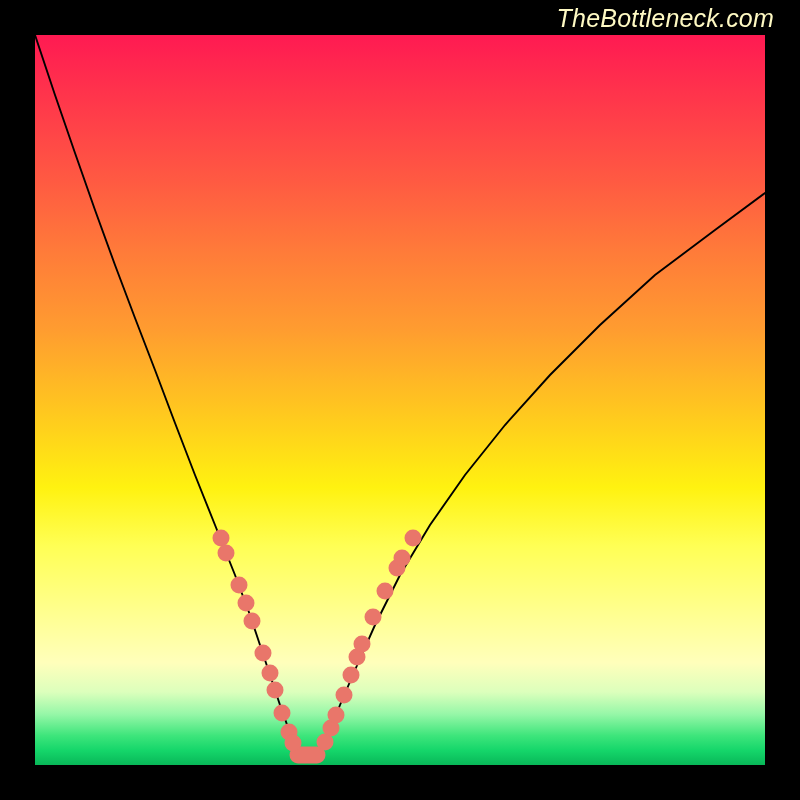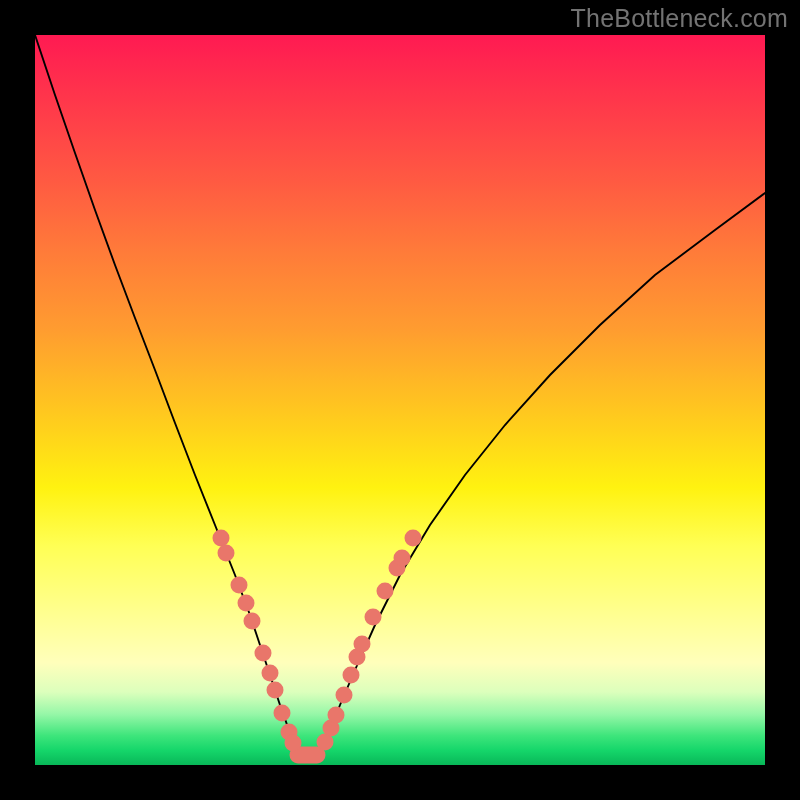--- a/index.html
+++ b/index.html
@@ -12,25 +12,26 @@
   }
   .outer {
     width: 800px;
     height: 800px;
     background: #000;
     position: relative;
   }
   .watermark {
     position: absolute;
     top: 4px;
-    right: 12px;
-    color: #737373;
+    right: 26px;
+    color: #fef9c3;
     font-size: 25px;
     letter-spacing: 0.2px;
     z-index: 10;
+    font-style: italic;
   }
   .plot-area {
     position: absolute;
     left: 35px;
     top: 35px;
     width: 730px;
     height: 730px;
     overflow: hidden;
   }
   .grad {

